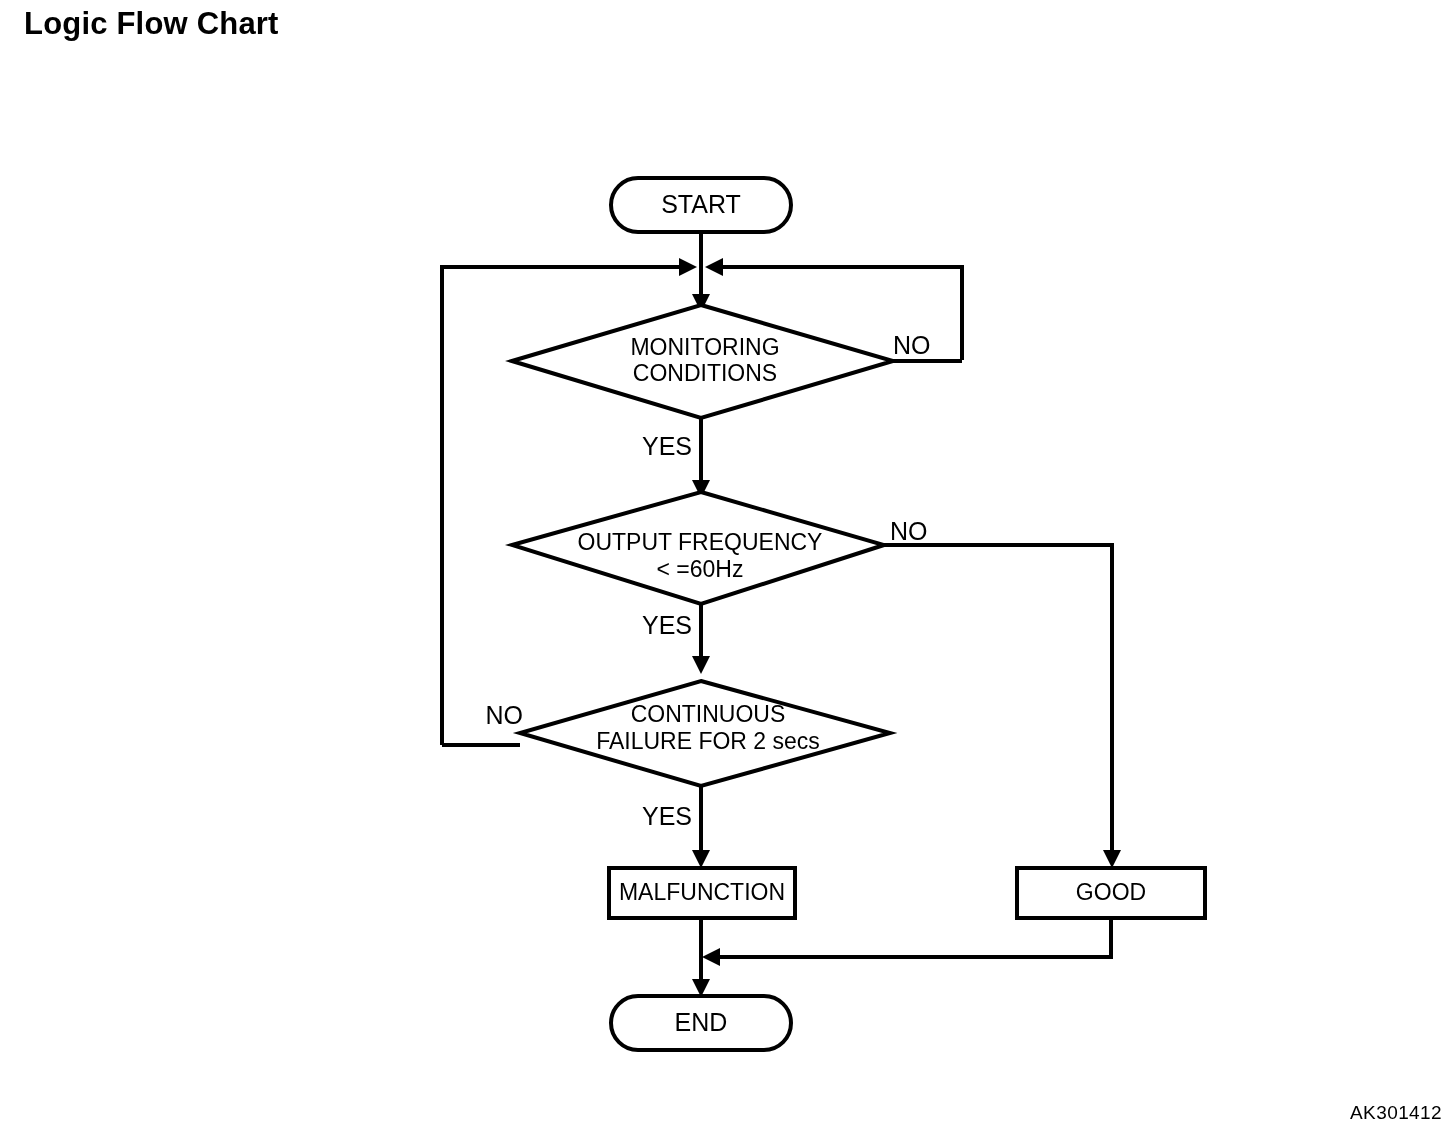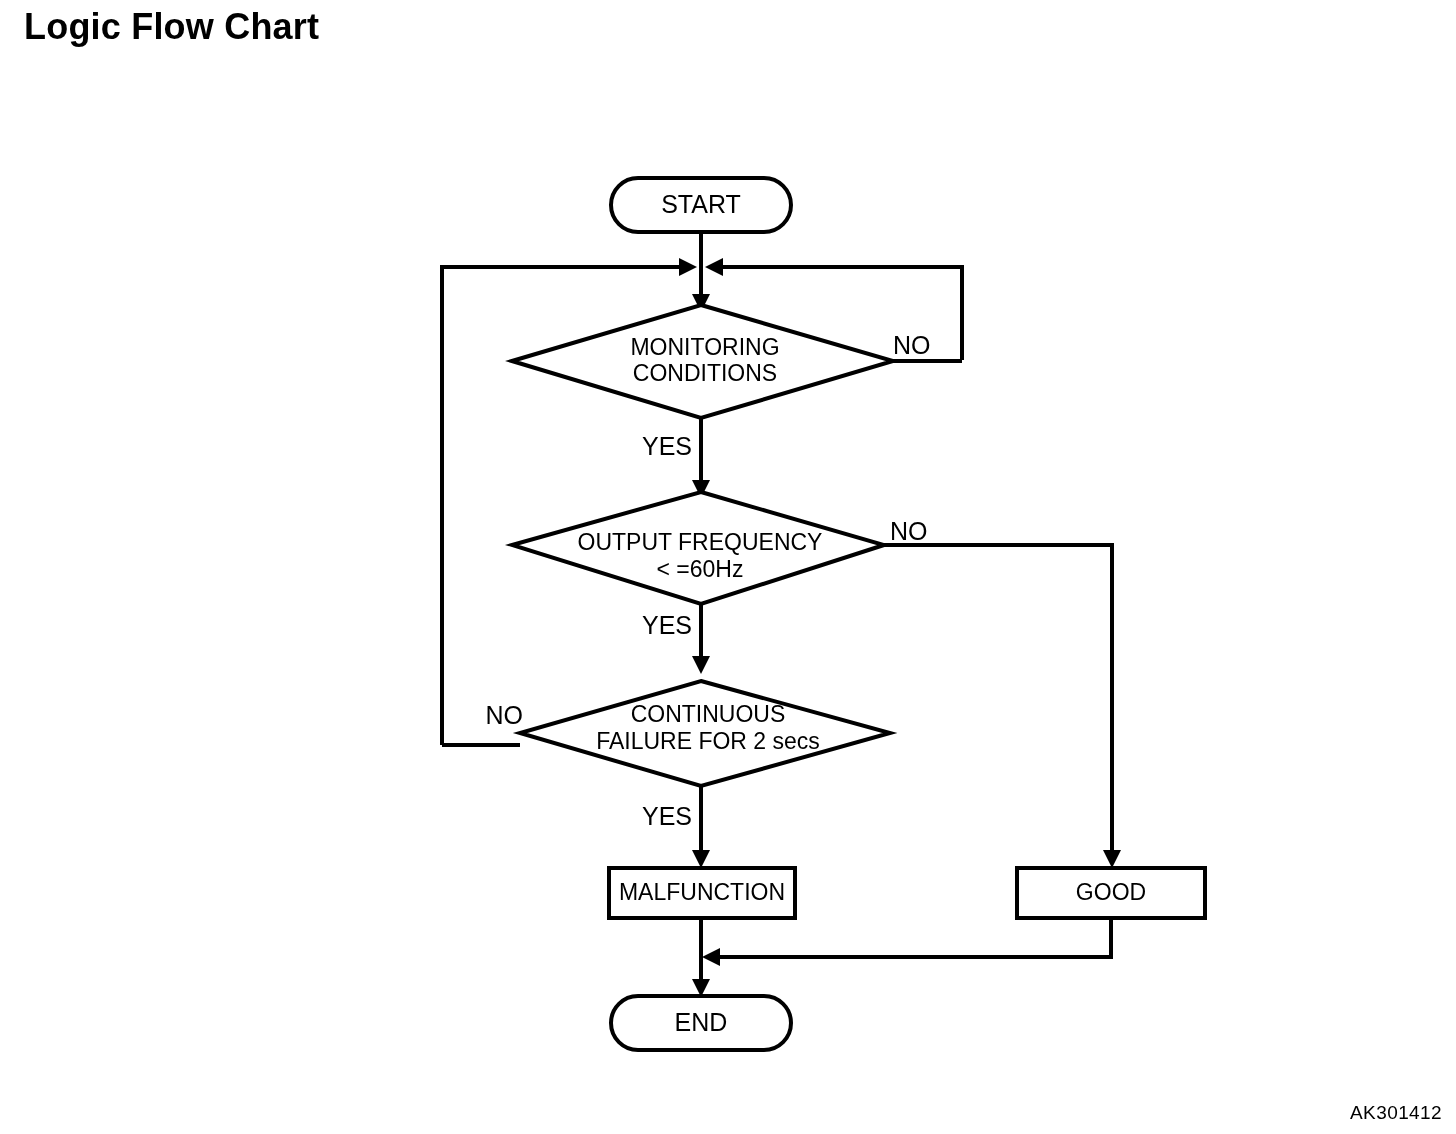--- a/index.html
+++ b/index.html
@@ -12,21 +12,21 @@
     height: 1134px;
     position: relative;
     font-family: "Liberation Sans", sans-serif;
     color: #000000;
     overflow: hidden;
   }
   #page-title {
     position: absolute;
     left: 24px;
     top: 6px;
-    font-size: 36px;
+    font-size: 31px;
     font-weight: bold;
     letter-spacing: 0.2px;
     white-space: nowrap;
   }
   #watermark {
     position: absolute;
     right: 14px;
     bottom: 10px;
     font-size: 19px;
     font-weight: normal;

